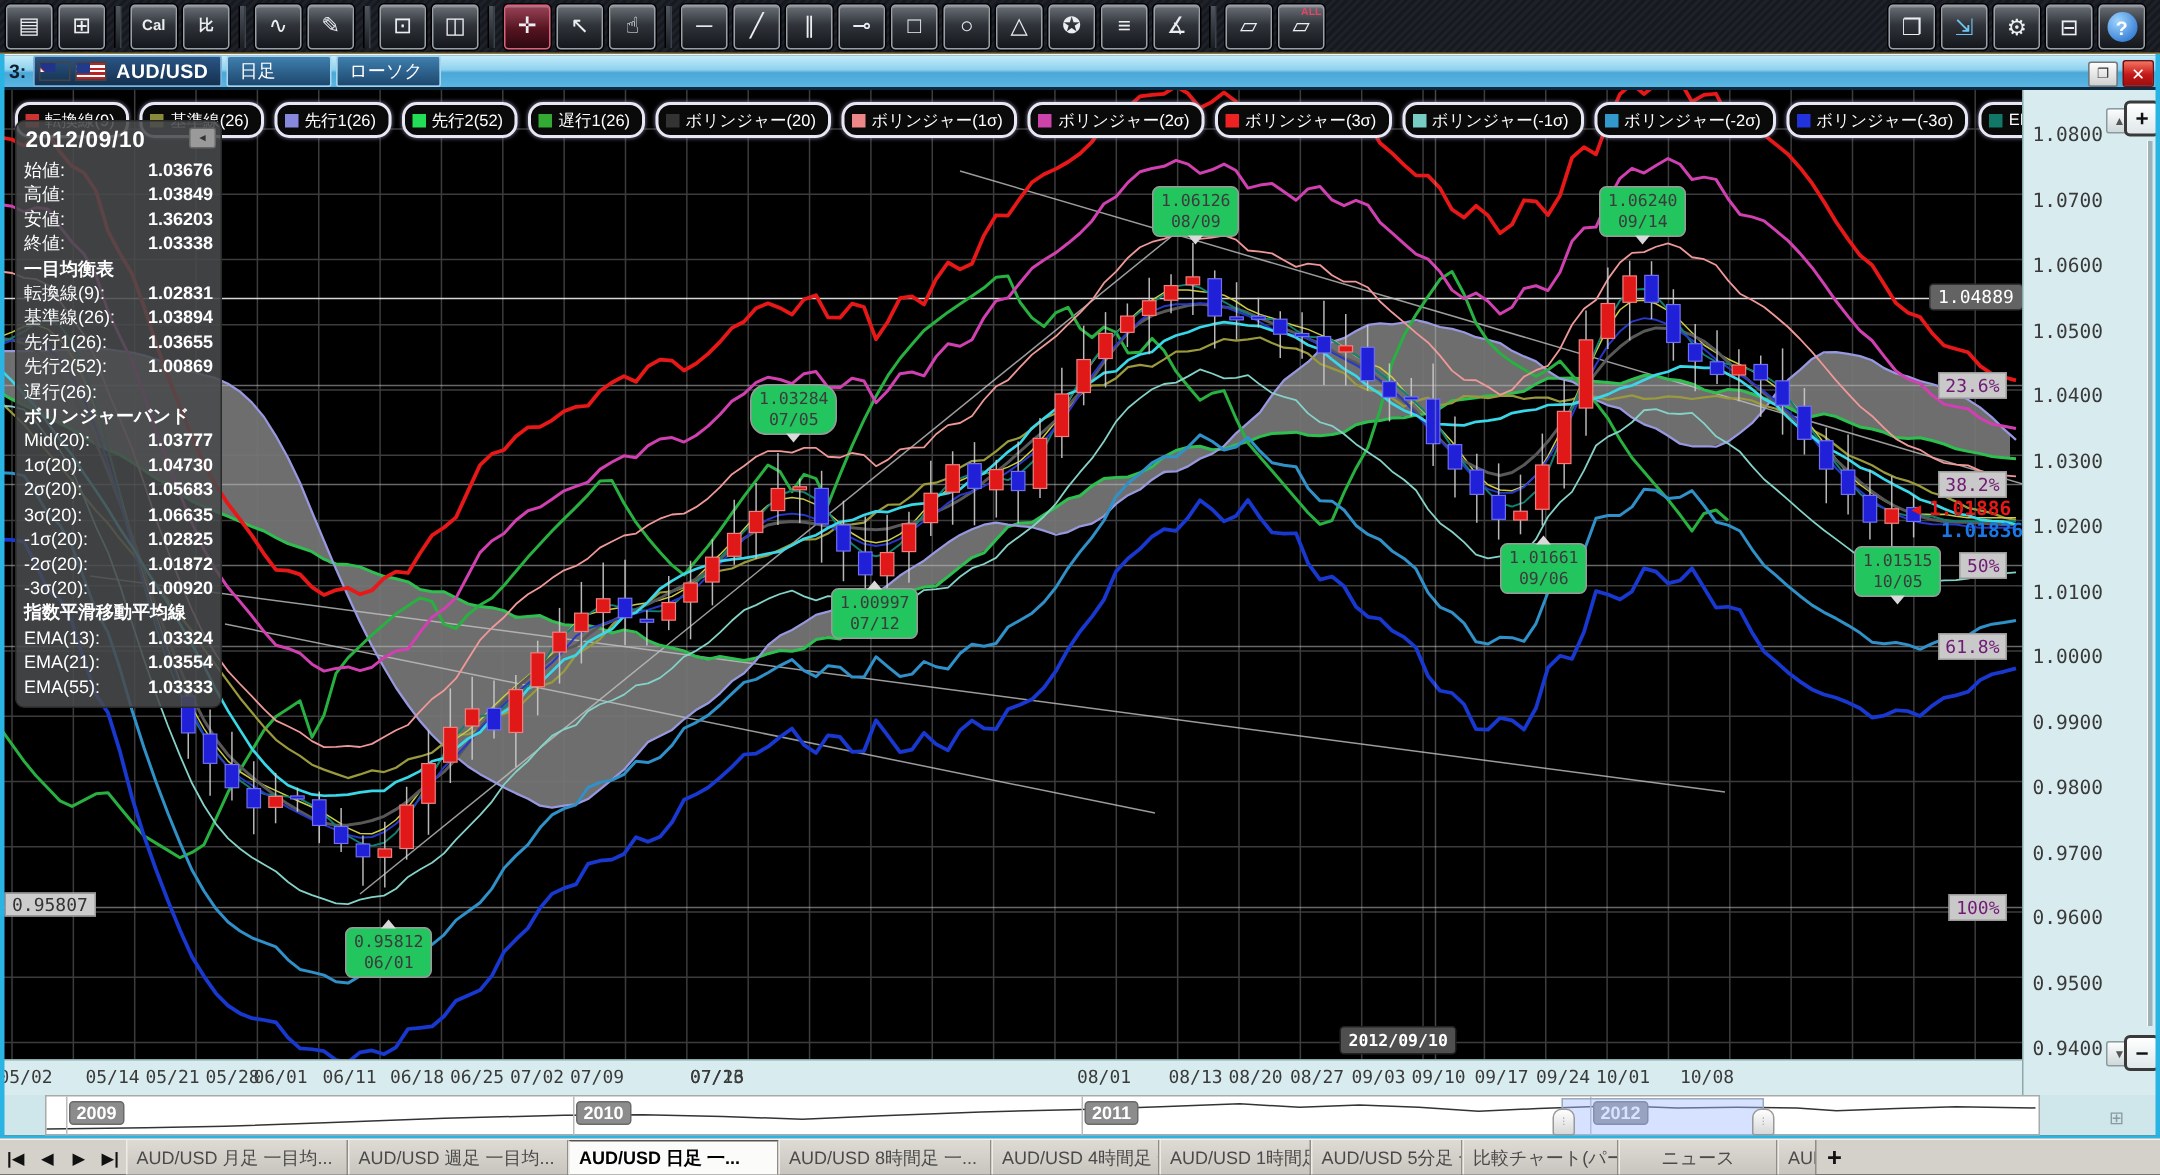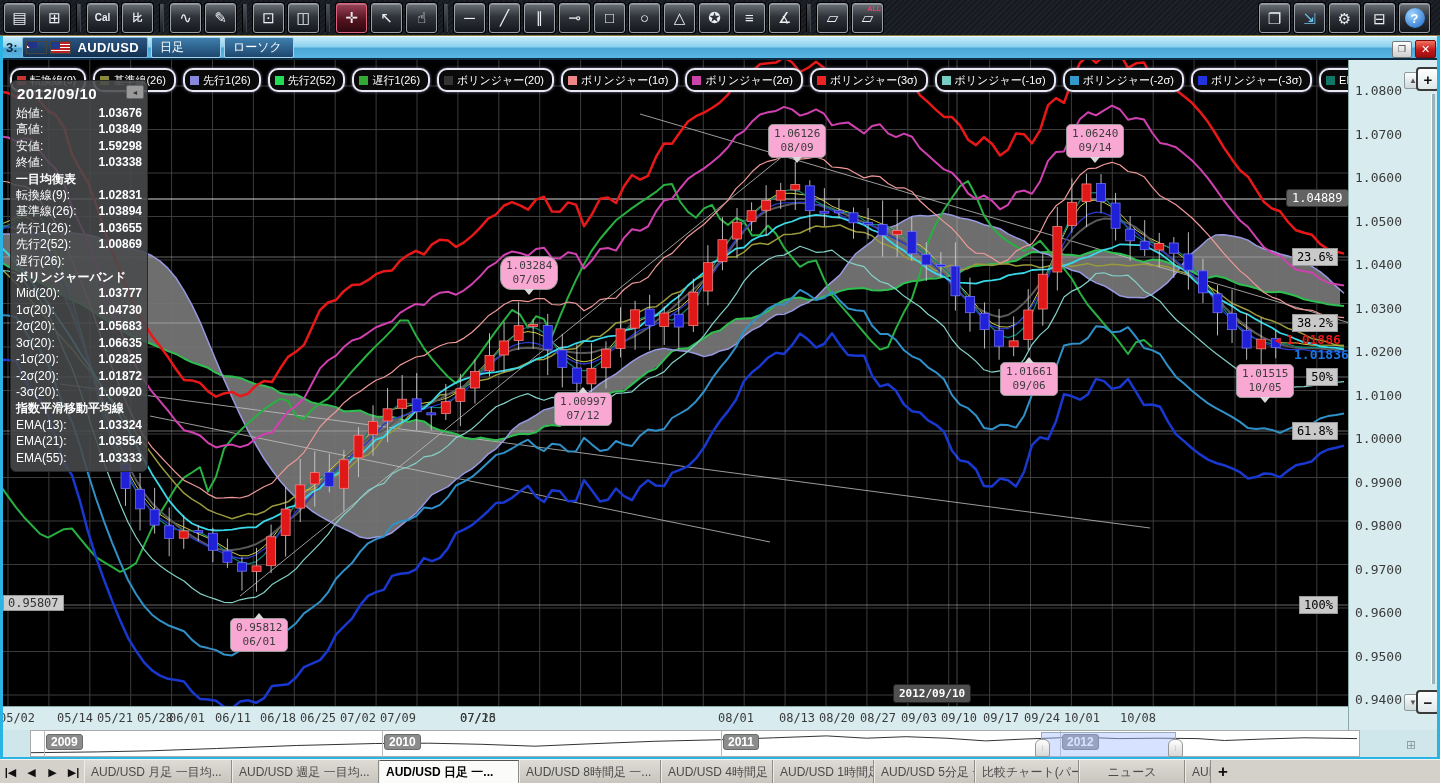--- a/index.html
+++ b/index.html
@@ -61,27 +61,27 @@
   #data-panel{position:absolute;left:10px;top:20px;width:138px;z-index:5;
     background:rgba(72,74,76,.88);border:1px solid #2a2a2a;border-radius:6px;
     color:#fff;padding:3px 5px 5px 5px;box-sizing:border-box;}
   #dp-date{font-size:15px;font-weight:bold;letter-spacing:.5px;margin:1px 0 3px 1px;}
   .dp-row{display:flex;justify-content:space-between;font-size:12px;line-height:16.4px;white-space:nowrap;}
   .dp-row .v{font-weight:bold;}
   .dp-head{font-size:12px;font-weight:bold;line-height:16.4px;}
   #dp-collapse{position:absolute;right:3px;top:4px;width:16px;height:12px;background:#9a9a9a;border:1px solid #666;
     border-radius:2px;color:#333;font-size:7px;display:flex;align-items:center;justify-content:center;}
   
-  .anno{position:absolute;background:#f9a8d4;border:1px solid #9a9a9a;border-radius:5px;
+  .anno{position:absolute;background:#22c55e;border:1px solid #9a9a9a;border-radius:5px;
     color:#3c3c3c;font-family:"DejaVu Sans Mono",monospace;font-size:11px;line-height:14px;
     text-align:center;padding:2px 5px;z-index:4;white-space:nowrap;}
   .anno .ptr{position:absolute;left:50%;margin-left:-5px;width:0;height:0;border-left:5px solid transparent;border-right:5px solid transparent;}
   .anno.pb .ptr{bottom:-6px;border-top:6px solid #d9d9d9;}
   .anno.pt .ptr{top:-6px;border-bottom:6px solid #d9d9d9;}
-  .fib-label{position:absolute;background:#c9c9c9;border:1px solid #999;color:#000000;
+  .fib-label{position:absolute;background:#c9c9c9;border:1px solid #999;color:#701a75;
     font-family:"DejaVu Sans Mono",monospace;font-size:12px;line-height:16px;padding:0 4px;z-index:4;}
   #hline-label{position:absolute;background:#636363;border:1px solid #333;border-radius:3px;color:#fff;
     font-family:"DejaVu Sans Mono",monospace;font-size:12px;padding:1px 5px;z-index:4;}
   #left-fib-label{position:absolute;background:#cccccc;border:1px solid #999;color:#333;
     font-family:"DejaVu Sans Mono",monospace;font-size:12px;padding:0 4px;z-index:4;}
   #crosshair-date{position:absolute;background:#4f4f4f;border:1px solid #222;border-radius:3px;color:#fff;
     font-family:"DejaVu Sans Mono",monospace;font-size:11px;font-weight:bold;padding:2px 5px;z-index:4;}
   #marker-red{position:absolute;color:#e81818;font-family:"DejaVu Sans Mono",monospace;font-weight:bold;font-size:13px;z-index:4;}
   #marker-blue{position:absolute;color:#1878e8;font-family:"DejaVu Sans Mono",monospace;font-weight:bold;font-size:13px;z-index:4;}
   #marker-arrow{position:absolute;color:#e81818;font-size:11px;z-index:4;}
@@ -484,21 +484,21 @@
           <div class="dp-row">
             <span class="l">始値:</span>
             <span class="v">1.03676</span>
           </div>
           <div class="dp-row">
             <span class="l">高値:</span>
             <span class="v">1.03849</span>
           </div>
           <div class="dp-row">
             <span class="l">安値:</span>
-            <span class="v">1.59298</span>
+            <span class="v">1.36203</span>
           </div>
           <div class="dp-row">
             <span class="l">終値:</span>
             <span class="v">1.03338</span>
           </div>
           <div class="dp-head">一目均衡表</div>
           <div class="dp-row">
             <span class="l">転換線(9):</span>
             <span class="v">1.02831</span>
           </div>

